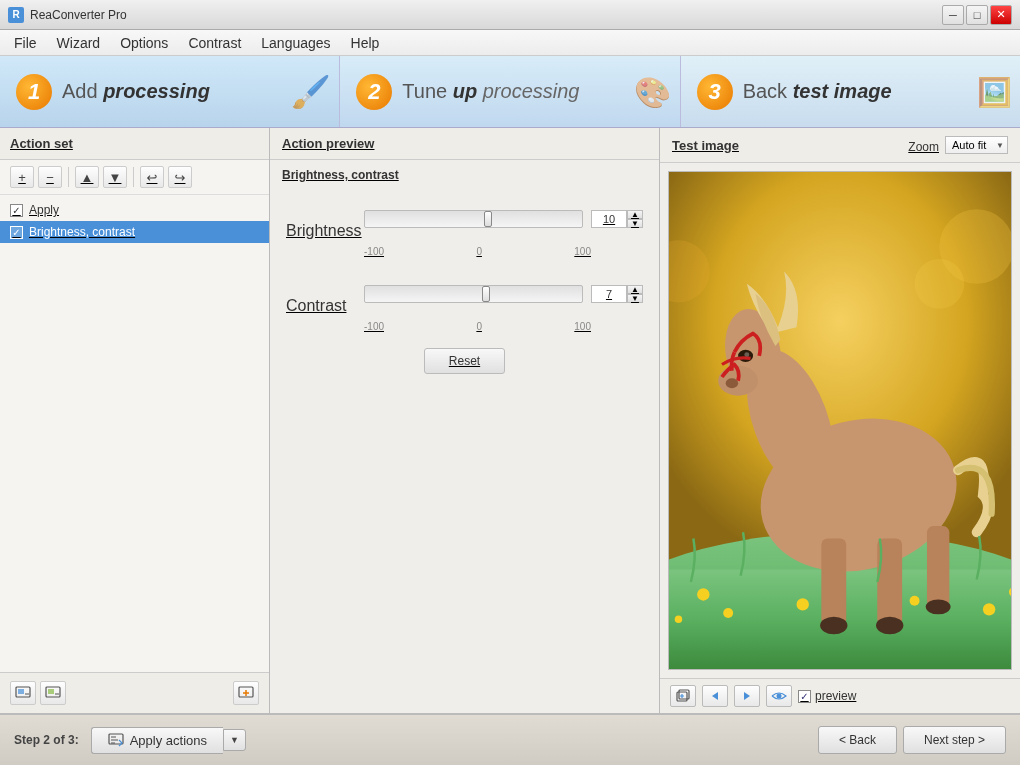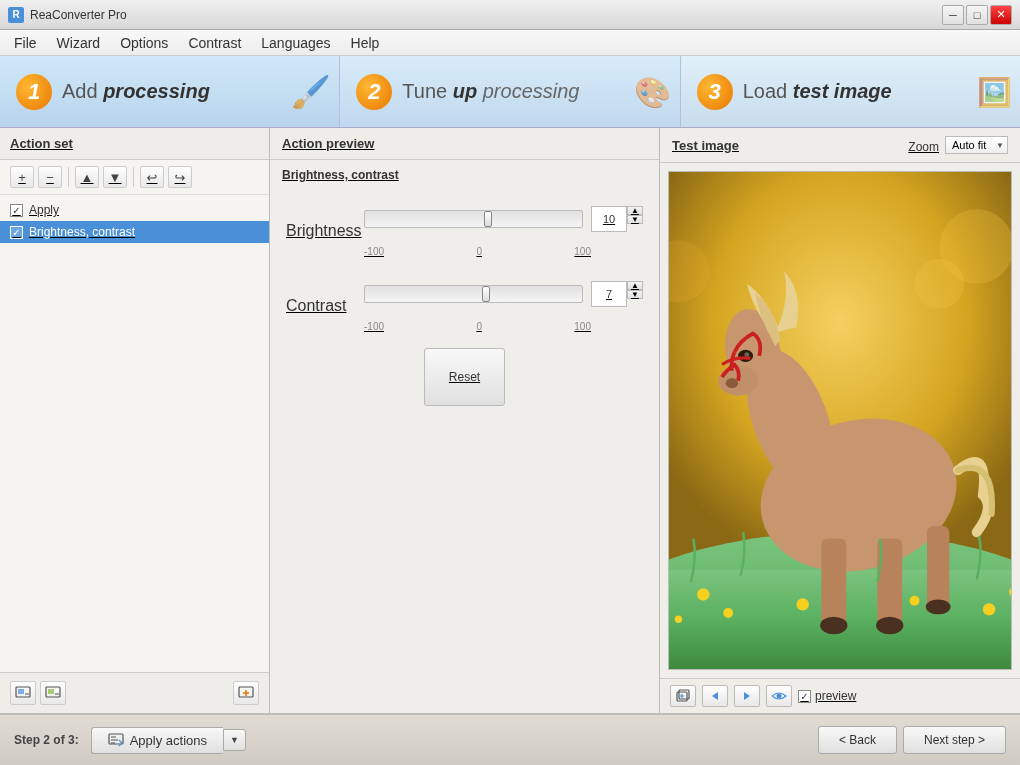--- a/index.html
+++ b/index.html
@@ -256,21 +256,21 @@
       width: 8px;
       height: 16px;
       background: linear-gradient(to bottom, #fff, #ddd);
       border: 1px solid #888;
       border-radius: 2px;
     }
     .spin-value {
       border: 1px solid #bbb;
       background: white;
       width: 36px;
-      height: 26px;
+      height: 18px;
       text-align: center;
       font-size: 11px;
       color: #333;
       display: flex; align-items: center; justify-content: center;
     }
     .spin-btns {
       display: flex;
       flex-direction: column;
     }
     .spin-btn {
@@ -289,21 +289,21 @@
       justify-content: space-between;
       padding: 2px 0 0 0;
       font-size: 10px;
       color: #888;
     }
     .slider-section { margin-bottom: 16px; }
 
     .reset-btn {
       display: block;
       margin: 16px auto;
-      padding: 21px 24px;
+      padding: 5px 24px;
       border: 1px solid #bbb;
       background: linear-gradient(to bottom, #f8f8f8, #e0e0e0);
       cursor: pointer;
       font-size: 12px;
       color: #333;
       border-radius: 3px;
     }
 
     
     .right-panel {
@@ -487,21 +487,21 @@
     <div class="step-label">
       <span>Tune </span><strong>up</strong><em> processing</em>
     </div>
     <div class="step-decoration">
       <span style="font-size:30px;">🎨</span>
     </div>
   </div>
   <div class="step step-3">
     <div class="step-circle">3</div>
     <div class="step-label">
-      <span>Load </span><strong>test image</strong>
+      <span>Back </span><strong>test image</strong>
     </div>
     <div class="step-decoration">
       <span style="font-size:28px;">🖼️</span>
     </div>
   </div>
 </div>
 
 <div class="main-content">
 
   <div class="left-panel">

